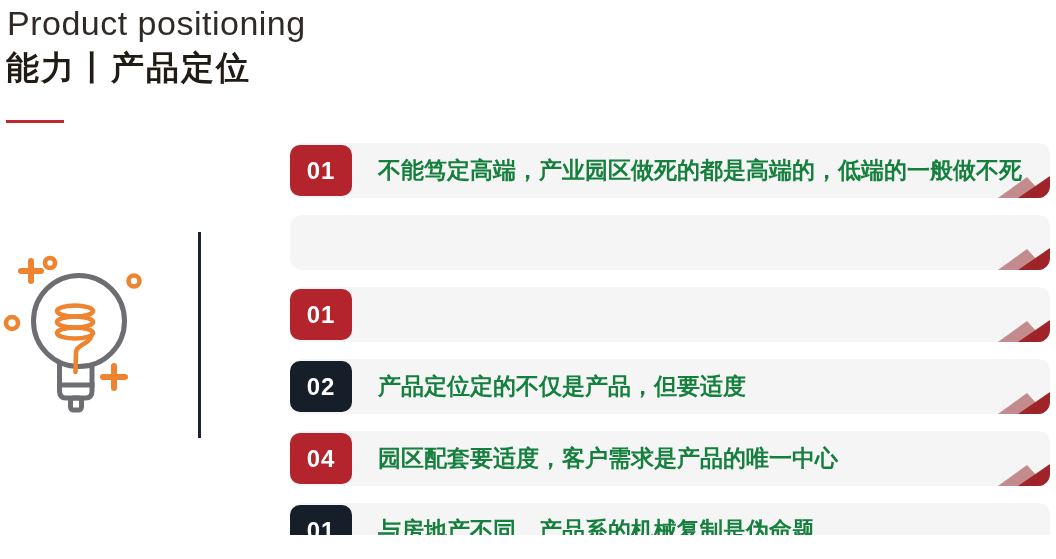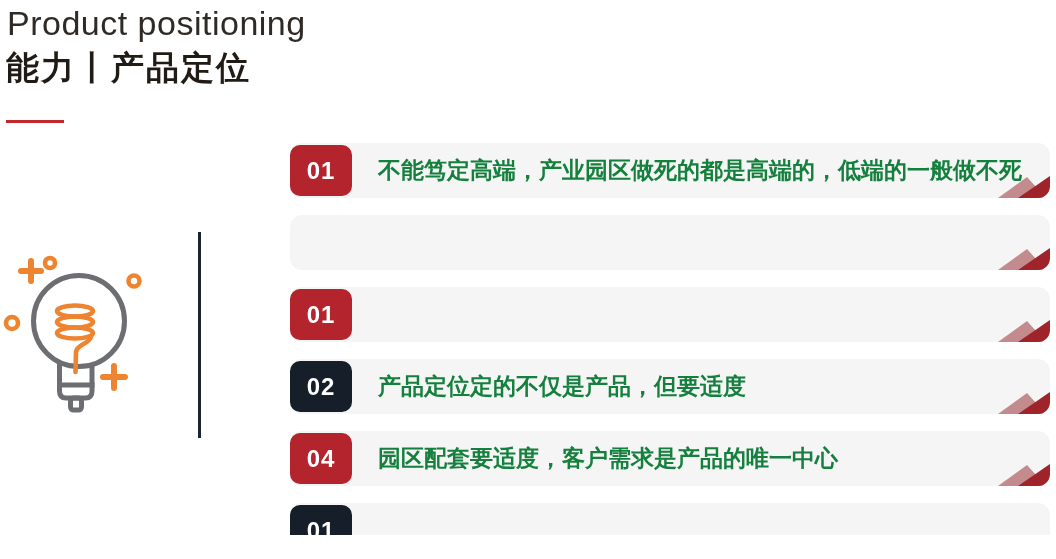--- a/index.html
+++ b/index.html
@@ -168,20 +168,21 @@
           <polygon class="arrow-dark" points="20,26 52,4 52,26"></polygon>
         </svg>
       </div>
       <div class="badge badge--red">
         <span>04</span>
       </div>
     </div>
 
     <div class="row">
       <div class="bar">
+        <span class="row-text">与房地产不同，产品系的机械复制是伪命题</span>
         <svg class="arrow" viewBox="0 0 52 26" preserveAspectRatio="none">
           <polygon class="arrow-light" points="0,26 29,5 48,26"></polygon>
           <polygon class="arrow-dark" points="20,26 52,4 52,26"></polygon>
         </svg>
       </div>
       <div class="badge badge--dark">
         <span>01</span>
       </div>
     </div>
   </div>

